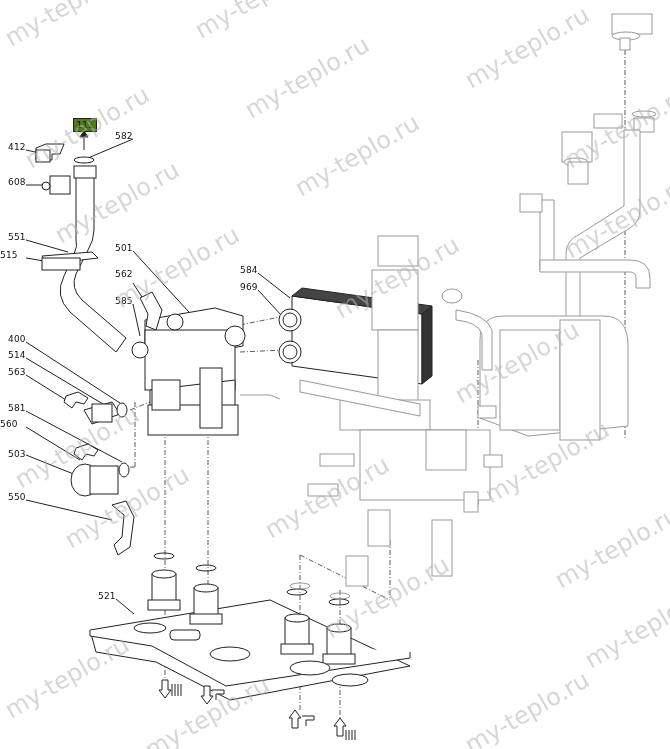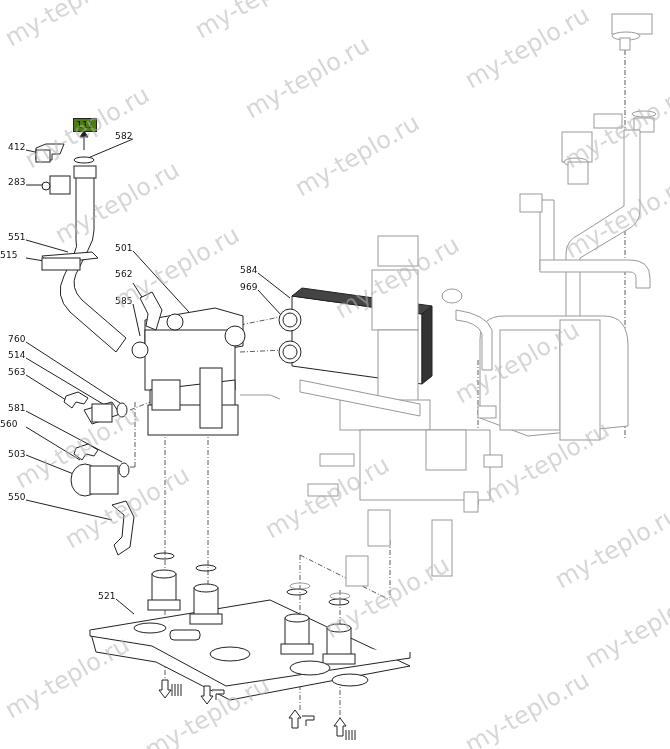--- a/index.html
+++ b/index.html
@@ -196,29 +196,29 @@
       <path d="M302,716 h12 v4 h-8 v6"></path>
       <path d="M337,736 h6 v-10 h3 l-6,-8 l-6,8 h3 z"></path>
       <path d="M346,730 v10 M349,730 v10 M352,730 v10 M355,730 v10"></path>
     </g>
   </svg>
 
   <div class="box111">111</div>
 
   <div class="lbl" style="left:8px;top:142px">412</div>
   <div class="lbl" style="left:115px;top:131px">582</div>
-  <div class="lbl" style="left:8px;top:177px">283</div>
+  <div class="lbl" style="left:8px;top:177px">608</div>
   <div class="lbl" style="left:8px;top:232px">551</div>
   <div class="lbl" style="left:0;top:250px">515</div>
   <div class="lbl" style="left:115px;top:243px">501</div>
   <div class="lbl" style="left:115px;top:269px">562</div>
   <div class="lbl" style="left:115px;top:296px">585</div>
   <div class="lbl" style="left:240px;top:265px">584</div>
   <div class="lbl" style="left:240px;top:282px">969</div>
-  <div class="lbl" style="left:8px;top:334px">760</div>
+  <div class="lbl" style="left:8px;top:334px">400</div>
   <div class="lbl" style="left:8px;top:350px">514</div>
   <div class="lbl" style="left:8px;top:367px">563</div>
   <div class="lbl" style="left:8px;top:403px">581</div>
   <div class="lbl" style="left:0;top:419px">560</div>
   <div class="lbl" style="left:8px;top:449px">503</div>
   <div class="lbl" style="left:8px;top:492px">550</div>
   <div class="lbl" style="left:98px;top:591px">521</div>
 
   <div id="wm-layer">
       <div class="wm" style="left: 0px; top: 28px;">my-teplo.ru</div>

